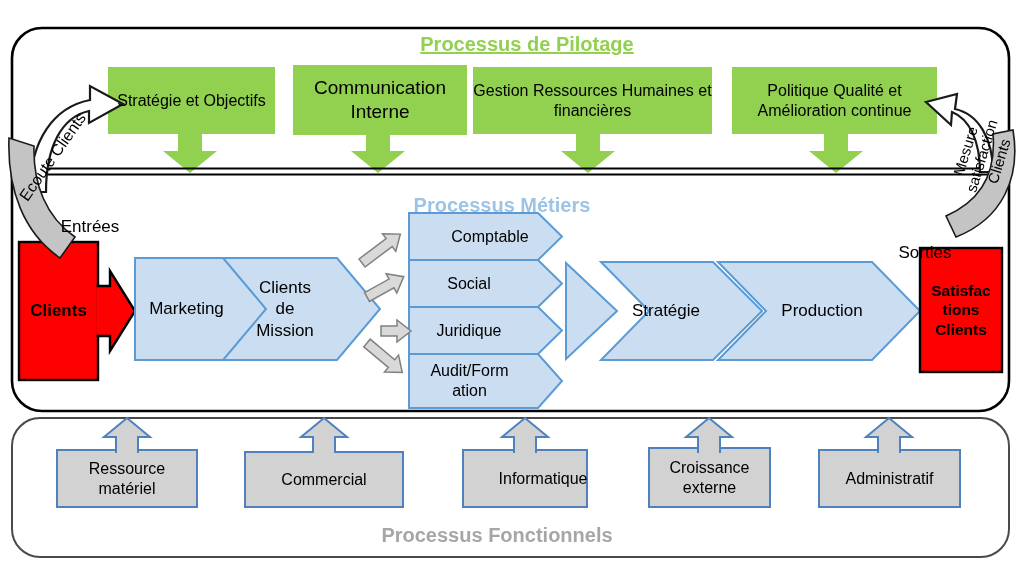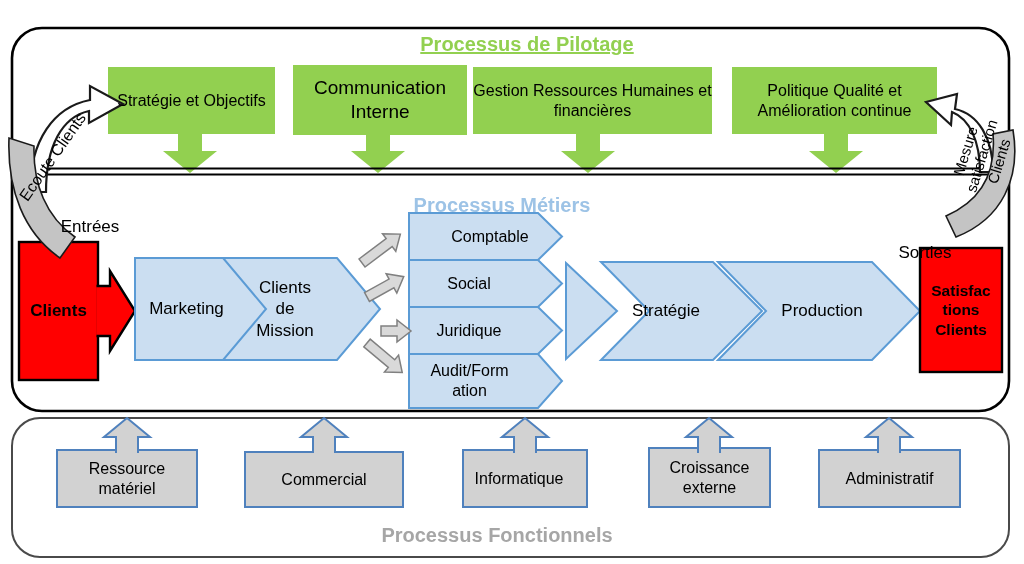--- a/index.html
+++ b/index.html
@@ -139,17 +139,17 @@
 Clients</div>
 
   <div class="lbl rot-ecoute">Ecoute Clients</div>
   <div class="lbl rot-mesure">Mesure
 satisfaction
 Clients</div>
 
   <div class="lbl sz16" style="left:57px; top:450px; width:140px; height:57px;">Ressource
 matériel</div>
   <div class="lbl sz16" style="left:245px; top:452px; width:158px; height:55px;">Commercial</div>
-  <div class="lbl sz16" style="left:463px; top:450px; width:112px; height:57px;">Informatique</div>
+  <div class="lbl sz16" style="left:463px; top:450px; width:112px; height:57px;padding-left:24px;">Informatique</div>
   <div class="lbl sz16" style="left:649px; top:448px; width:121px; height:59px;">Croissance
 externe</div>
   <div class="lbl sz16" style="left:819px; top:450px; width:141px; height:57px;">Administratif</div>
 </div>
 
 </body></html>

